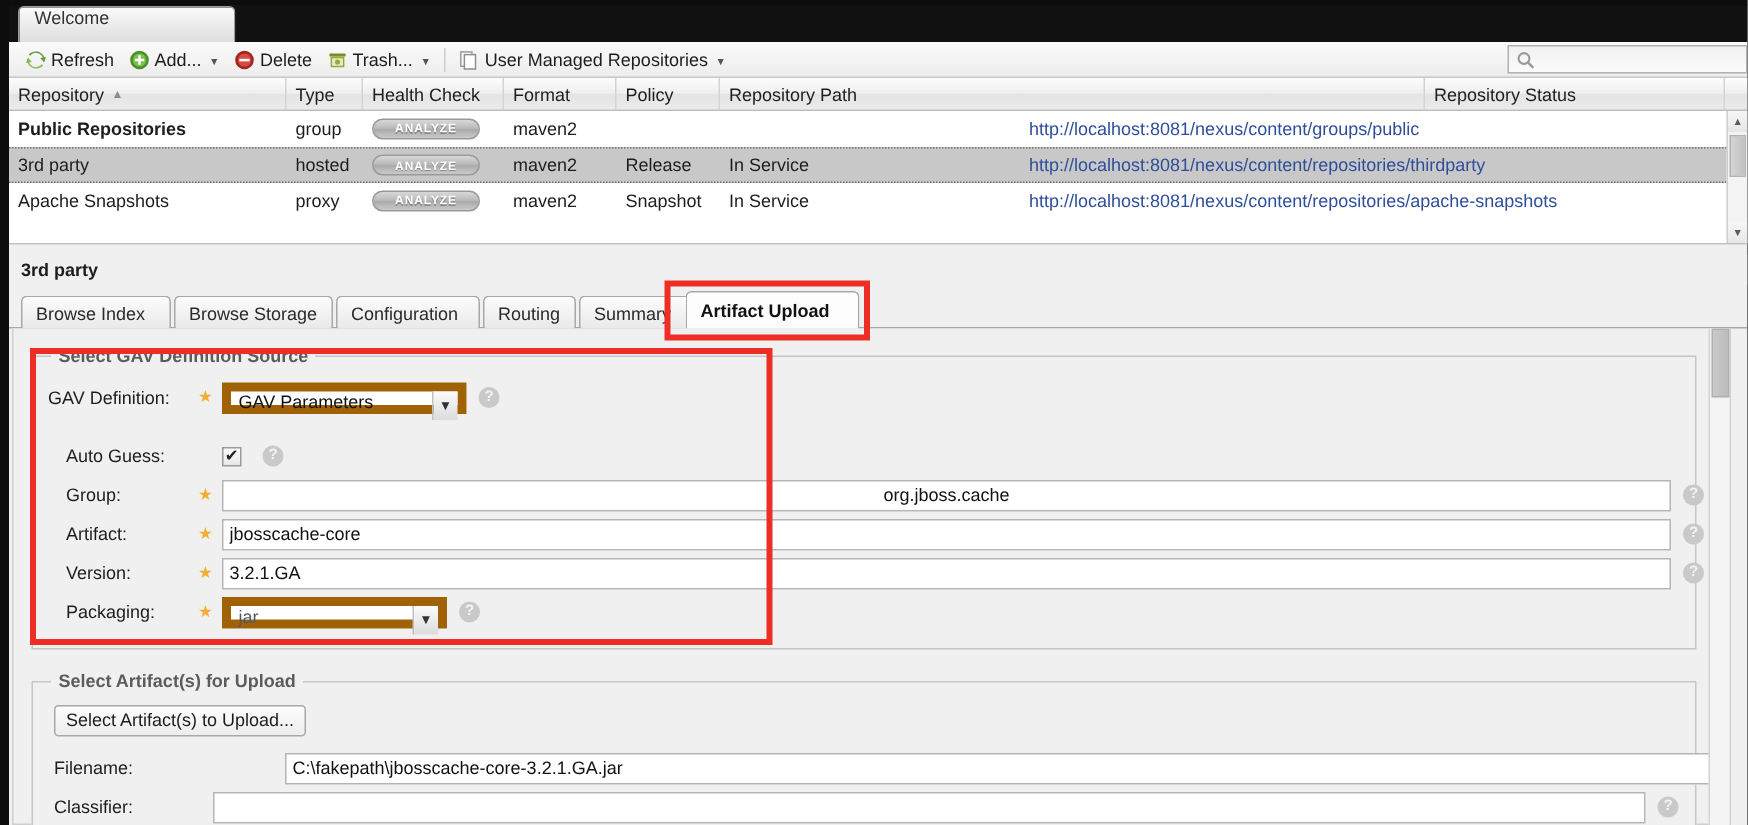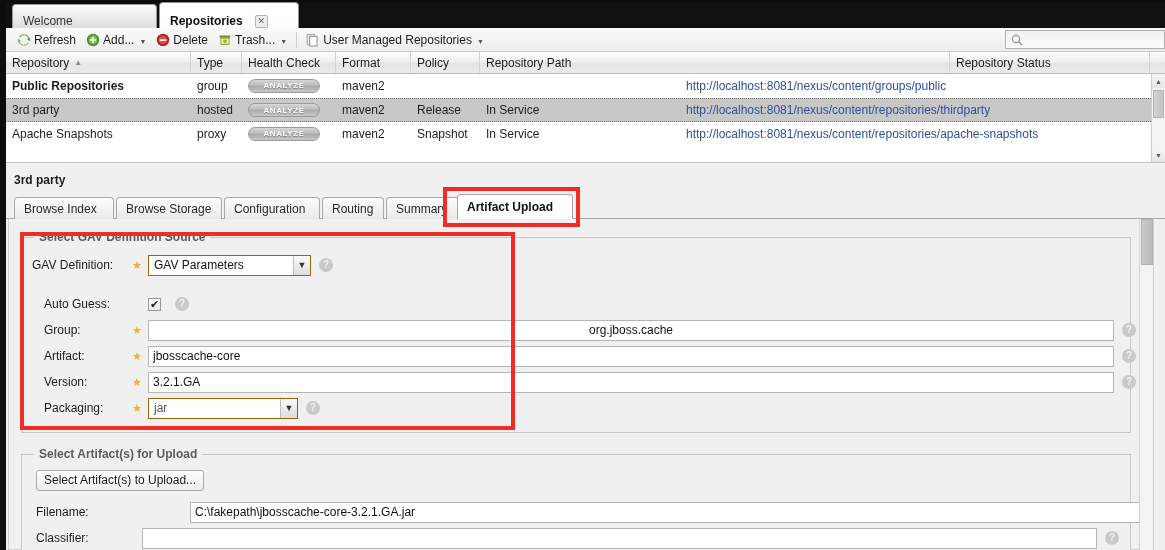--- a/index.html
+++ b/index.html
@@ -28,21 +28,21 @@
     position:absolute; left:6px; top:3px; width:1159px; height:25px;
     background:#111;
   }
   .tabstrip-inner { position:absolute; left:0; bottom:0; width:100%; height:25px; }
   .wtab {
     position:absolute; bottom:0; height:24px;
     border:1px solid #9b9b9b;
     border-bottom:none;
     border-radius:4px 4px 0 0;
     background: linear-gradient(to bottom, #fbfbfb 0%, #e9e9e9 60%, #dedede 100%);
-    display:flex; align-items:flex-end;
+    display:flex; align-items:flex-start;
     padding: 0 10px;
     font-size:12px;
     color:#333;
     white-space:nowrap;
   }
   .wtab.active {
     background: linear-gradient(to bottom,#ffffff 0%, #fdfdfd 70%, #fbfbfb 100%);
     font-weight:bold;
     color:#111;
     height:26px;
@@ -210,23 +210,23 @@
     background:#fff;
     height:21px;
     font-family:"Liberation Sans",sans-serif;
     font-size:12px;
     color:#111;
     padding:0 4px;
     outline:none;
   }
   .selwrap {
     position:relative; height:21px;
-    border:1px solid #a16207;
+    border:6px solid #a16207;
     background:#fff;
-    display:flex; align-items:center;
+    display:flex; align-items:flex-start;
   }
   .selwrap .selval {
     padding-left:5px; font-size:12px; color:#111; flex:1;
     white-space:nowrap; overflow:hidden;
   }
   .selwrap .selval.muted { color:#4f5a66; }
   .selbtn {
     width:17px; height:19px;
     background:linear-gradient(to bottom,#fbfbfb,#dcdcdc);
     border-left:1px solid #c0c0c0;
@@ -280,24 +280,20 @@
 
 <div id="app">
 
   <div class="frame-top"></div>
   <div class="frame-left"></div>
 
   <div class="tabstrip">
     <div class="tabstrip-inner">
       <div class="wtab" style="left:6px; width:145px;">
         <span>Welcome</span>
-      </div>
-      <div class="wtab active" style="left:153px; width:140px;">
-        <span>Repositories</span>
-        <span class="tab-close">✕</span>
       </div>
     </div>
   </div>
 
   <div class="toolbar">
 
     <div class="tbtn">
       <span class="ico">
         <svg width="14" height="14" viewBox="0 0 14 14">
           <path d="M3 4.2A5 5 0 0 1 11.6 5.4l-1.8.2 2.6 3 1.2-3.6-1.0.2A6.2 6.2 0 0 0 2.2 3.4z" fill="#5f9c3a"></path>

